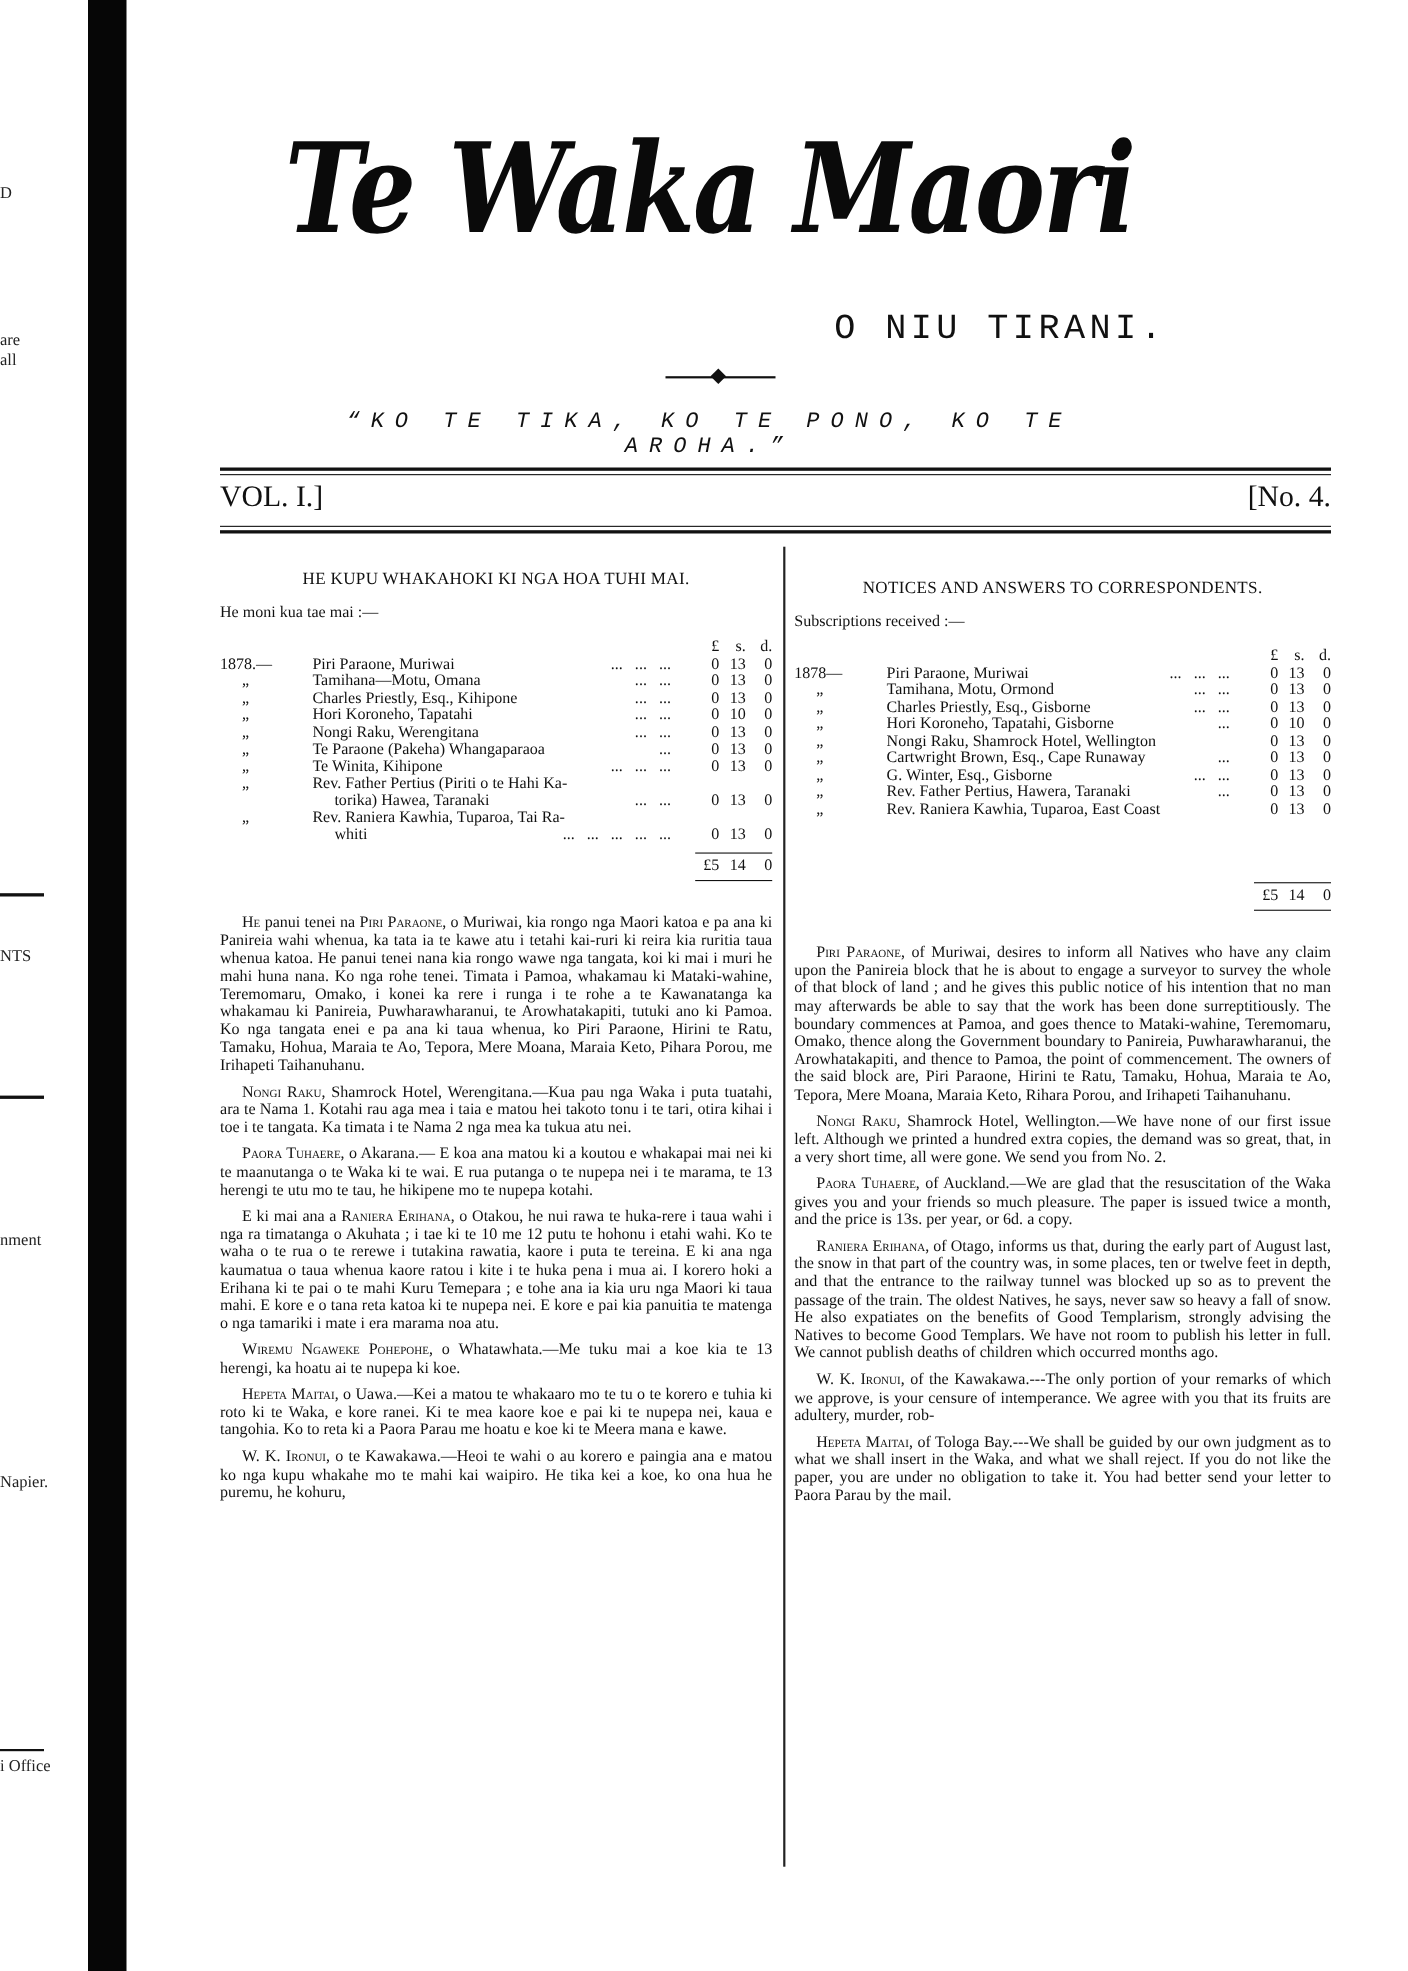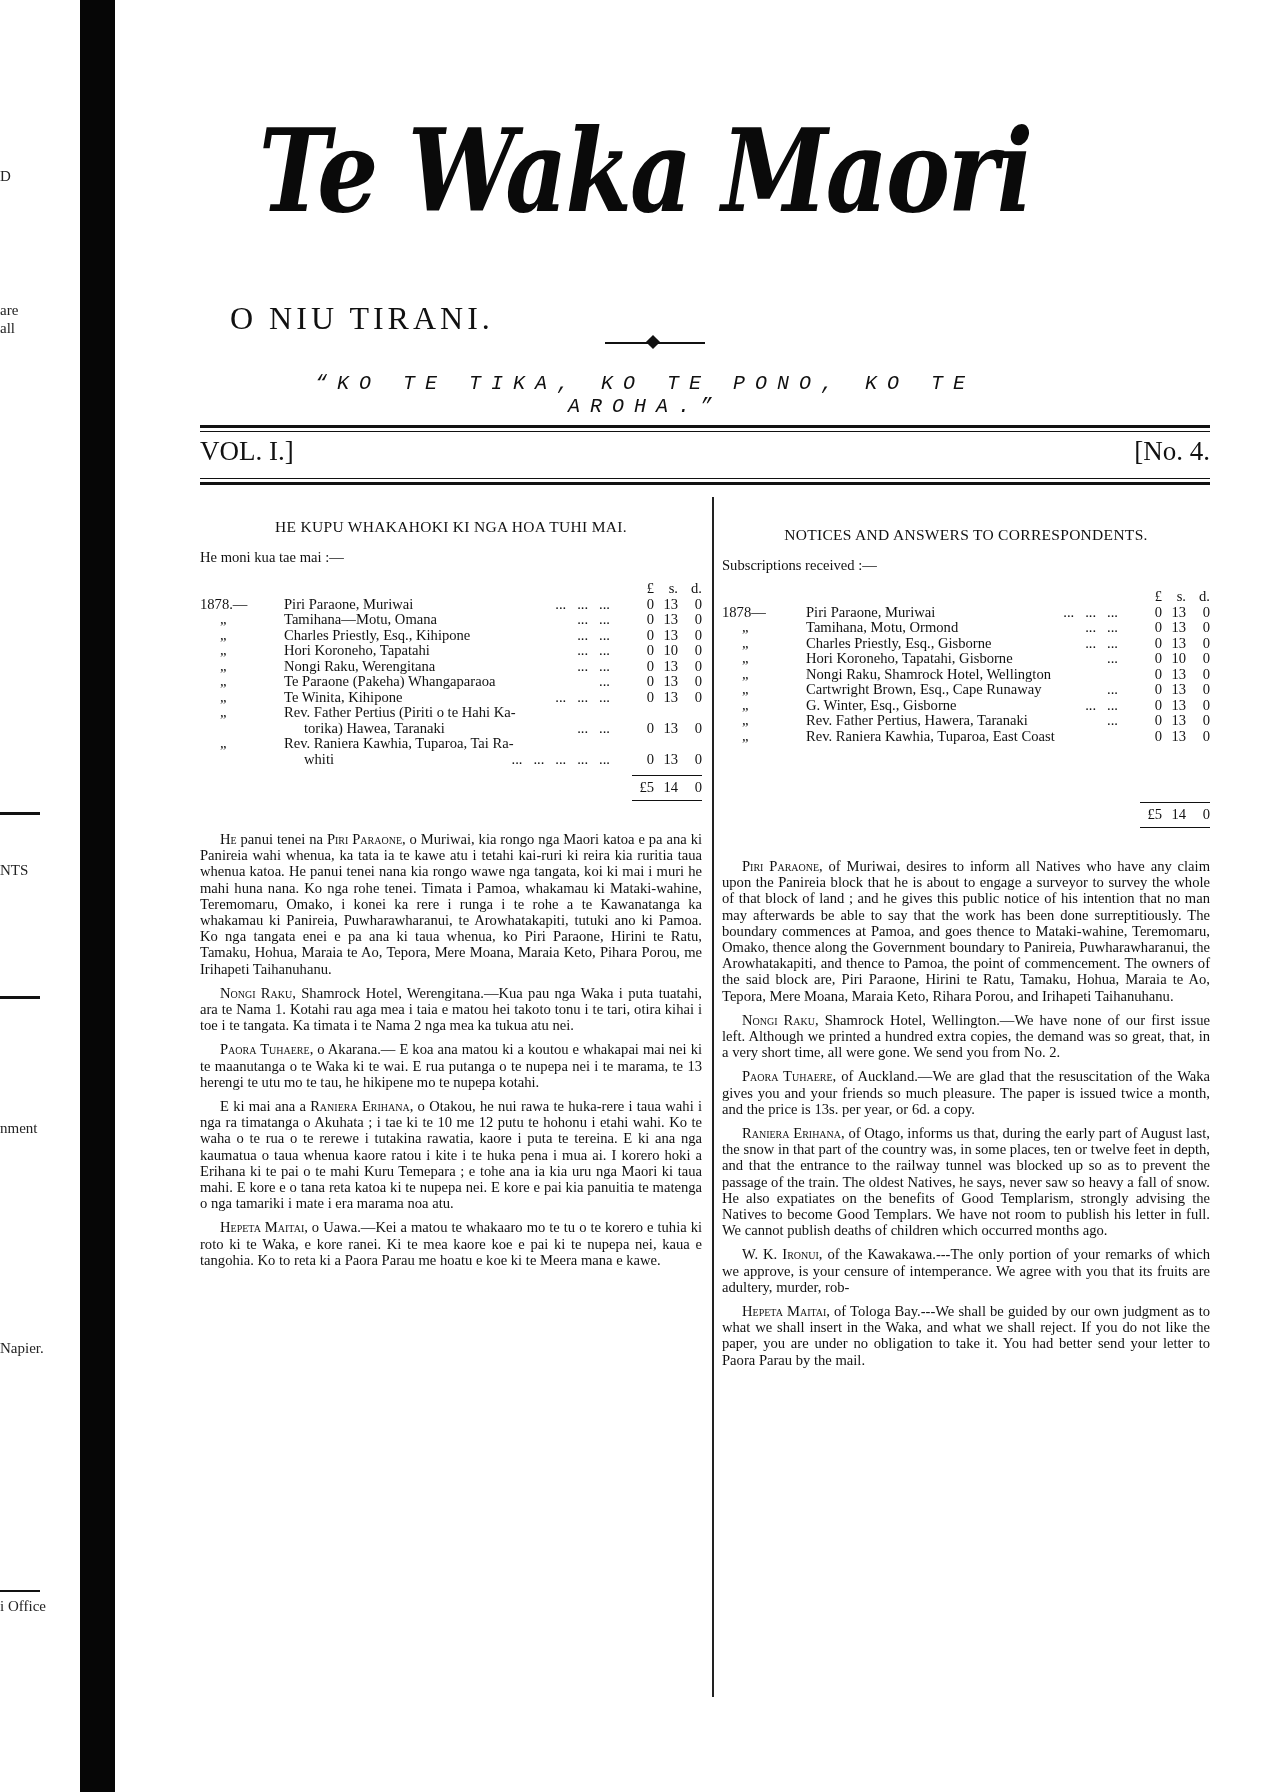--- a/index.html
+++ b/index.html
@@ -4,22 +4,22 @@
 <style>
   html, body { margin:0; padding:0; }
   body { width:1280px; height:1792px; background:#fff; color:#111; position:relative; overflow:hidden;
          font-family:"DejaVu Serif","Liberation Serif",serif; }
   .margin-frag { position:absolute; font-size:15px; color:#222; font-family:"Liberation Serif",serif; }
   .spine { position:absolute; left:80px; top:0; width:35px; height:1792px; background:#060606; }
   .mrule { position:absolute; left:0; height:3px; background:#111; width:40px; }
   .masthead { position:absolute; left:230px; top:115px; width:830px; text-align:center;
               font-family:"DejaVu Serif",serif; font-weight:bold; font-size:96px; letter-spacing:-2px;
               color:#0a0a0a; font-style:italic; line-height:1; transform:scaleY(1.18); transform-origin:top; }
-  .subtitle { position:absolute; left:230px; top:280px; width:830px; text-align:left;
-              font-family:Liberation Serif, serif; font-size:32px; letter-spacing:4px;margin-top:20px; }
+  .subtitle { position:absolute; left:230px; top:280px; width:830px; text-align:right;
+              font-family:Liberation Mono, monospace; font-size:32px; letter-spacing:4px; }
   .orn { position:absolute; left:605px; top:342px; width:100px; height:2px; background:#111; }
   .orn-dot { position:absolute; left:648px; top:337px; width:10px; height:10px; background:#111; transform:rotate(45deg); }
   .motto { position:absolute; left:230px; top:372px; width:830px; text-align:center;
            font-family:Liberation Mono, monospace; font-style:italic; font-size:20px; letter-spacing:10px; }
   .rule { position:absolute; left:200px; width:1010px; background:#111; }
   .dateline { position:absolute; left:200px; top:436px; width:1010px; height:36px;
               font-family:"Liberation Serif",serif; font-size:27px; }
   .dateline span { position:absolute; top:0; }
   .colrule { position:absolute; left:712px; top:497px; width:1.5px; height:1200px; background:#222; }
   .col { position:absolute; font-family:"Liberation Serif",serif; font-size:14.6px; line-height:16.2px; text-align:justify; }
@@ -199,21 +199,23 @@
         <span>14</span>
         <span>0</span>
       </div>
     </div>
   </div>
   <div class="notices" style="margin-top:30px">
       <p class="para"><span class="sc">He</span><span> panui tenei na </span><span class="sc">Piri Paraone</span><span>, o Muriwai, kia rongo nga Maori katoa e pa ana ki Panireia wahi whenua, ka tata ia te kawe atu i tetahi kai-ruri ki reira kia ruritia taua whenua katoa. He panui tenei nana kia rongo wawe nga tangata, koi ki mai i muri he mahi huna nana. Ko nga rohe tenei. Timata i Pamoa, whakamau ki Mataki-wahine, Teremomaru, Omako, i konei ka rere i runga i te rohe a te Kawanatanga ka whakamau ki Panireia, Puwharawharanui, te Arowhatakapiti, tutuki ano ki Pamoa. Ko nga tangata enei e pa ana ki taua whenua, ko Piri Paraone, Hirini te Ratu, Tamaku, Hohua, Maraia te Ao, Tepora, Mere Moana, Maraia Keto, Pihara Porou, me Irihapeti Taihanuhanu.</span></p>
       <p class="para"><span class="sc">Nongi Raku</span><span>, Shamrock Hotel, Werengitana.—Kua pau nga Waka i puta tuatahi, ara te Nama 1. Kotahi rau aga mea i taia e matou hei takoto tonu i te tari, otira kihai i toe i te tangata. Ka timata i te Nama 2 nga mea ka tukua atu nei.</span></p>
       <p class="para"><span class="sc">Paora Tuhaere</span><span>, o Akarana.— E koa ana matou ki a koutou e whakapai mai nei ki te maanutanga o te Waka ki te wai. E rua putanga o te nupepa nei i te marama, te 13 herengi te utu mo te tau, he hikipene mo te nupepa kotahi.</span></p>
       <p class="para"><span>E ki mai ana a </span><span class="sc">Raniera Erihana</span><span>, o Otakou, he nui rawa te huka-rere i taua wahi i nga ra timatanga o Akuhata ; i tae ki te 10 me 12 putu te hohonu i etahi wahi. Ko te waha o te rua o te rerewe i tutakina rawatia, kaore i puta te tereina. E ki ana nga kaumatua o taua whenua kaore ratou i kite i te huka pena i mua ai. I korero hoki a Erihana ki te pai o te mahi Kuru Temepara ; e tohe ana ia kia uru nga Maori ki taua mahi. E kore e o tana reta katoa ki te nupepa nei. E kore e pai kia panuitia te matenga o nga tamariki i mate i era marama noa atu.</span></p>
+      <p class="para"><span class="sc">Wiremu Ngaweke Pohepohe</span><span>, o Whatawhata.—Me tuku mai a koe kia te 13 herengi, ka hoatu ai te nupepa ki koe.</span></p>
       <p class="para"><span class="sc">Hepeta Maitai</span><span>, o Uawa.—Kei a matou te whakaaro mo te tu o te korero e tuhia ki roto ki te Waka, e kore ranei. Ki te mea kaore koe e pai ki te nupepa nei, kaua e tangohia. Ko to reta ki a Paora Parau me hoatu e koe ki te Meera mana e kawe.</span></p>
+      <p class="para"><span>W. K. </span><span class="sc">Ironui</span><span>, o te Kawakawa.—Heoi te wahi o au korero e paingia ana e matou ko nga kupu whakahe mo te mahi kai waipiro. He tika kei a koe, ko ona hua he puremu, he kohuru,</span></p>
     </div>
 </div>
 
 <div class="col" id="right-col" style="left:722px;top:506px;width:488px">
   <div class="heading">NOTICES AND ANSWERS TO CORRESPONDENTS.</div>
   <div class="intro">Subscriptions received :—</div>
   <div class="subs">
     <div class="hdr-amt">
       <div class="amt" style="width:70px;display:flex;justify-content:space-between">
         <span style="width:22px;text-align:right">£</span>

